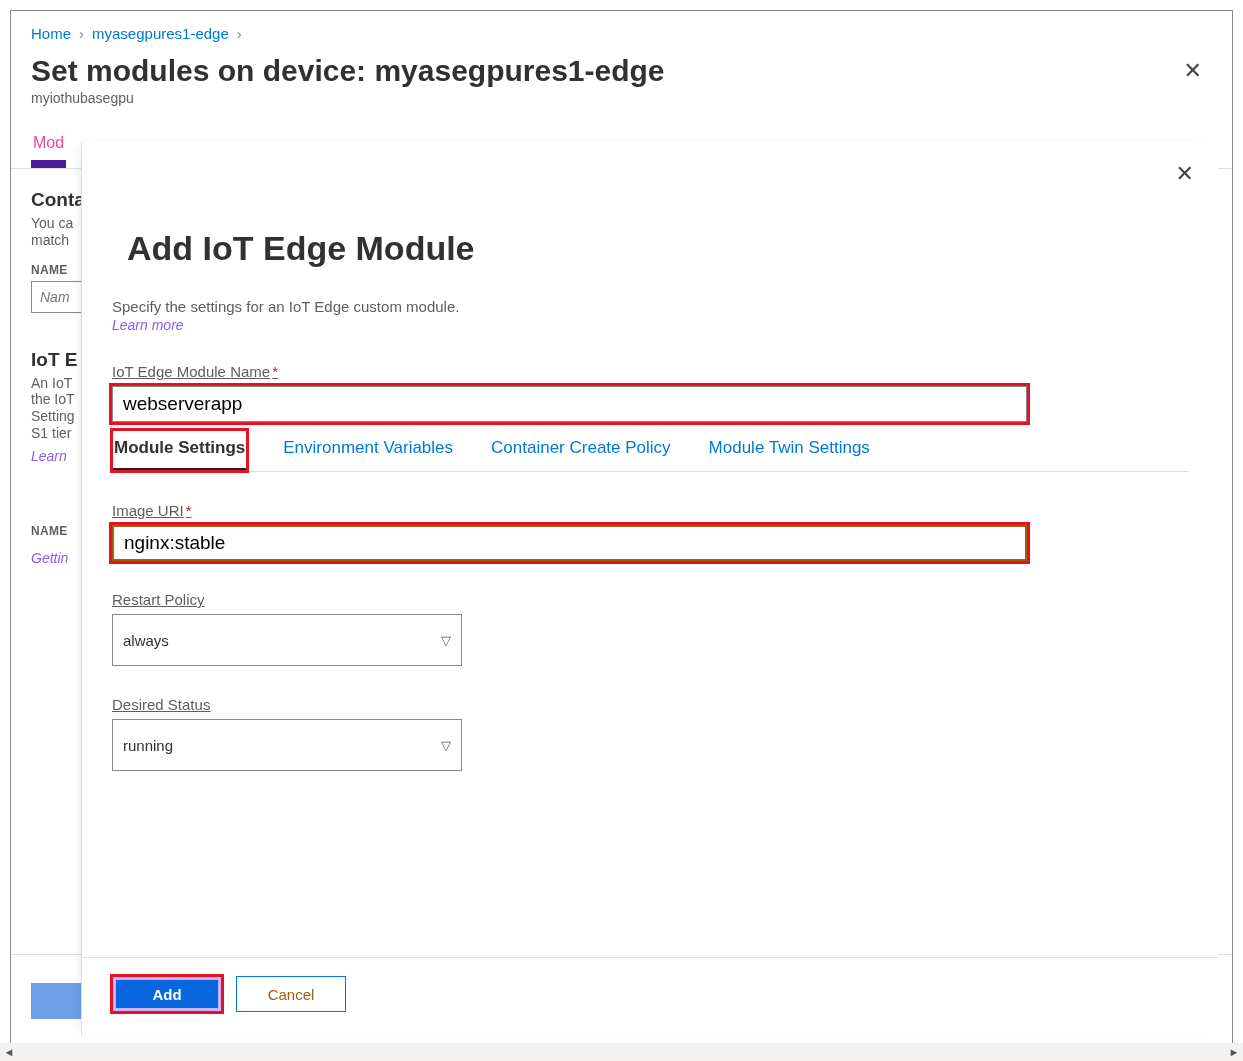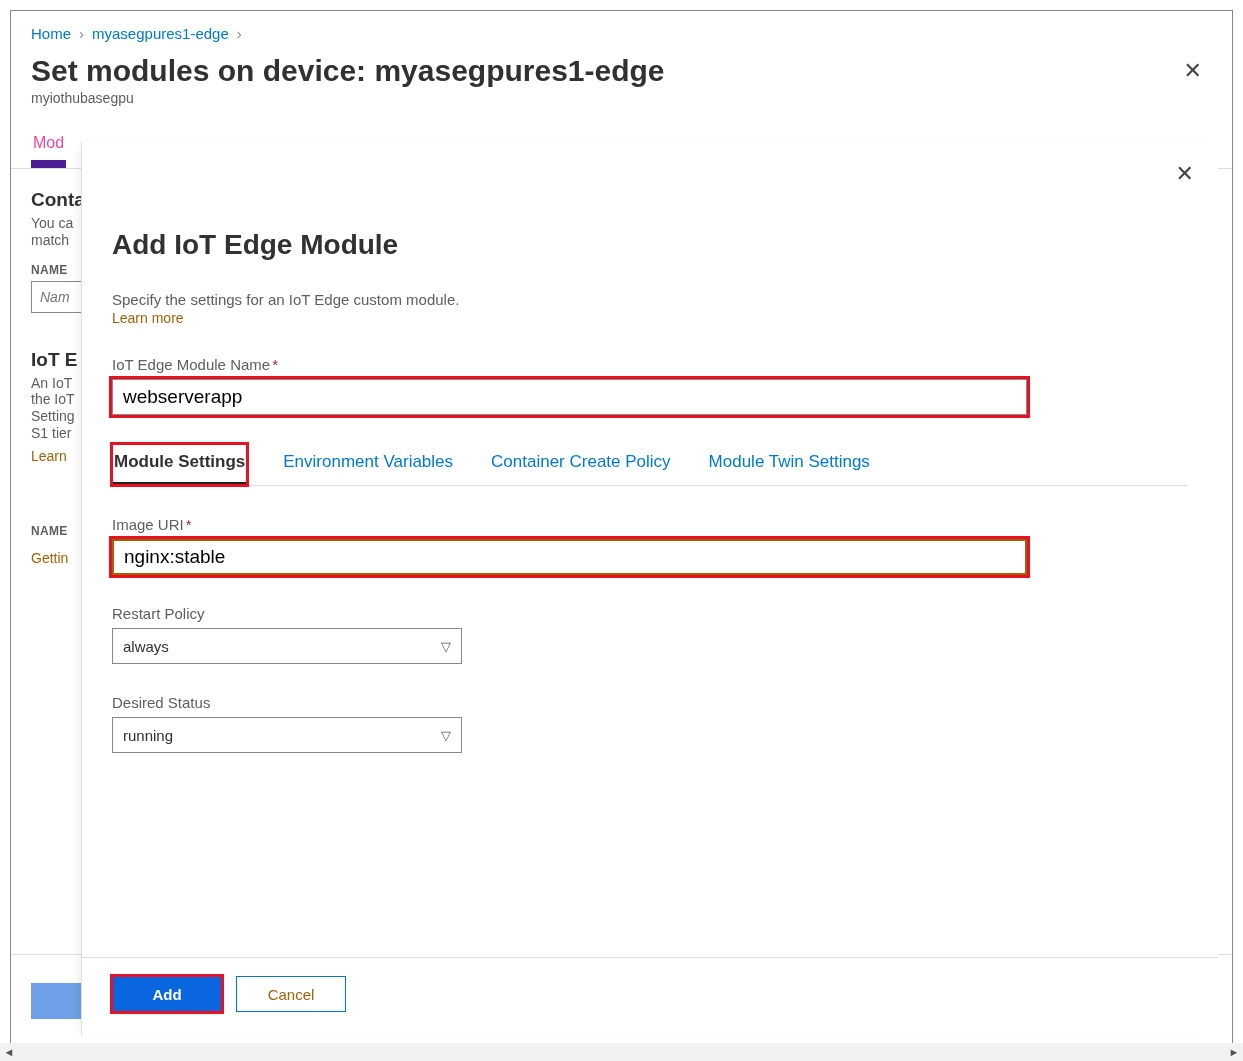--- a/index.html
+++ b/index.html
@@ -59,21 +59,21 @@
   .main-tabs .tab.active { color: #ec4899; border-bottom: 8px solid #4c1d95; font-weight: 400; }
   .section-block { padding: 20px 20px 8px; }
   .section-heading { font-size: 19px; font-weight: 600; margin: 0 0 4px; }
   .section-desc { color: #605e5c; font-size: 14px; margin: 0 0 6px; line-height: 1.2; }
   .col-label { font-size: 12px; font-weight: 600; letter-spacing: .3px; color: #605e5c; text-transform: uppercase; margin: 14px 0 4px; }
   .text-input {
     width: 340px; max-width: 100%; height: 32px;
     border: 1px solid #8a8886; padding: 4px 8px;
     font-size: 14px; font-style: italic; color: #888;
   }
-  .link { color: #a16207; text-decoration: none; }
+  .link { color: #8b5cf6; text-decoration: none; font-style: italic; }
   .bottom-bar {
     position: absolute; left: 0; right: 0; bottom: 0;
     border-top: 1px solid #ddd; padding: 28px 20px;
     background: #fff;
   }
   .btn-primary-bg {
     display: inline-block; height: 36px; width: 200px;
     background: #6f9fe8;
   }
   
@@ -81,56 +81,56 @@
     position: absolute;
     top: 130px; bottom: 14px;
     left: 70px; right: 14px;
     background: #fff;
     border-left: 1px solid #e1dfdd;
     box-shadow: -6px 0 12px -8px rgba(0,0,0,.15);
     display: flex; flex-direction: column;
   }
   .panel-close-row { display: flex; justify-content: flex-end; padding: 16px 18px 0; }
   .panel-body { padding: 38px 30px 0 30px; flex: 1 1 auto; overflow: auto; }
-  .panel-title { font-size: 28px; font-weight: 600; margin: 0 0 30px; }
+  .panel-title { font-size: 34px; font-weight: 600; margin: 0 15px 30px; }
   .panel-desc { font-size: 15px; color: #605e5c; margin: 0 0 2px; }
-  .field-label { font-size: 15px; color: #605e5c; margin: 30px 0 6px; }
+  .field-label { font-size: 15px; color: #605e5c; margin: 30px 0 6px; text-decoration: underline; }
   .req-star { color: #a4262c; margin-left: 2px; }
   .panel-input {
     width: 915px; max-width: 100%; height: 36px;
     border: 1px solid #8a8886; padding: 6px 10px;
     font-size: 19px; font-family: inherit;
   }
   .panel-input.focused { border: 2px solid #a16207; }
   .panel-tabs {
     display: flex; gap: 34px;
     border-bottom: 1px solid #ddd;
-    margin-top: 29px;
+    margin-top: 8px;
     font-size: 17px;
   }
   .panel-tabs .ptab { padding: 8px 2px 10px; color: #0078d4; cursor: pointer; }
   .panel-tabs .ptab.active { color: #323130; font-weight: 600; border-bottom: 3px solid #222; }
   .select-wrap {
-    width: 350px; height: 36px;
+    width: 350px; height: 52px;
     border: 1px solid #8a8886;
     display: flex; align-items: center; justify-content: space-between;
     padding: 0 10px; cursor: pointer; font-size: 15px;
   }
   .chev { font-size: 13px; color: #555; }
   .panel-footer {
     border-top: 1px solid #e1dfdd;
     padding: 18px 30px 24px;
     display: flex; gap: 14px; align-items: center;
   }
   .btn {
     height: 36px; min-width: 110px;
     display: inline-flex; align-items: center; justify-content: center;
     font-size: 15px; cursor: pointer; font-family: inherit;
   }
-  .btn-primary { background: #0a66de; color: #fff; border: 1px solid #c4b5fd; font-weight: 600; }
+  .btn-primary { background: #0a66de; color: #fff; border: 4px solid #c4b5fd; font-weight: 600; }
   .btn-secondary { background: #fff; color: #a16207; border: 1px solid #0078d4; }
   .redbox { outline: 3px solid #e81123; outline-offset: 0; }
   .redbox-tight { outline: 3px solid #e81123; outline-offset: -1px; }
   
   .hscroll { position: absolute; left:0; right:0; bottom:0; height:18px; background:#f3f2f1; display:flex; align-items:center; justify-content:space-between; }
   .hscroll .arrow { width:18px; text-align:center; color:#555; font-size:11px; }
   .hscroll .track { flex:1; height:100%; position:relative; }
 </style>
 </head>
 <body>

